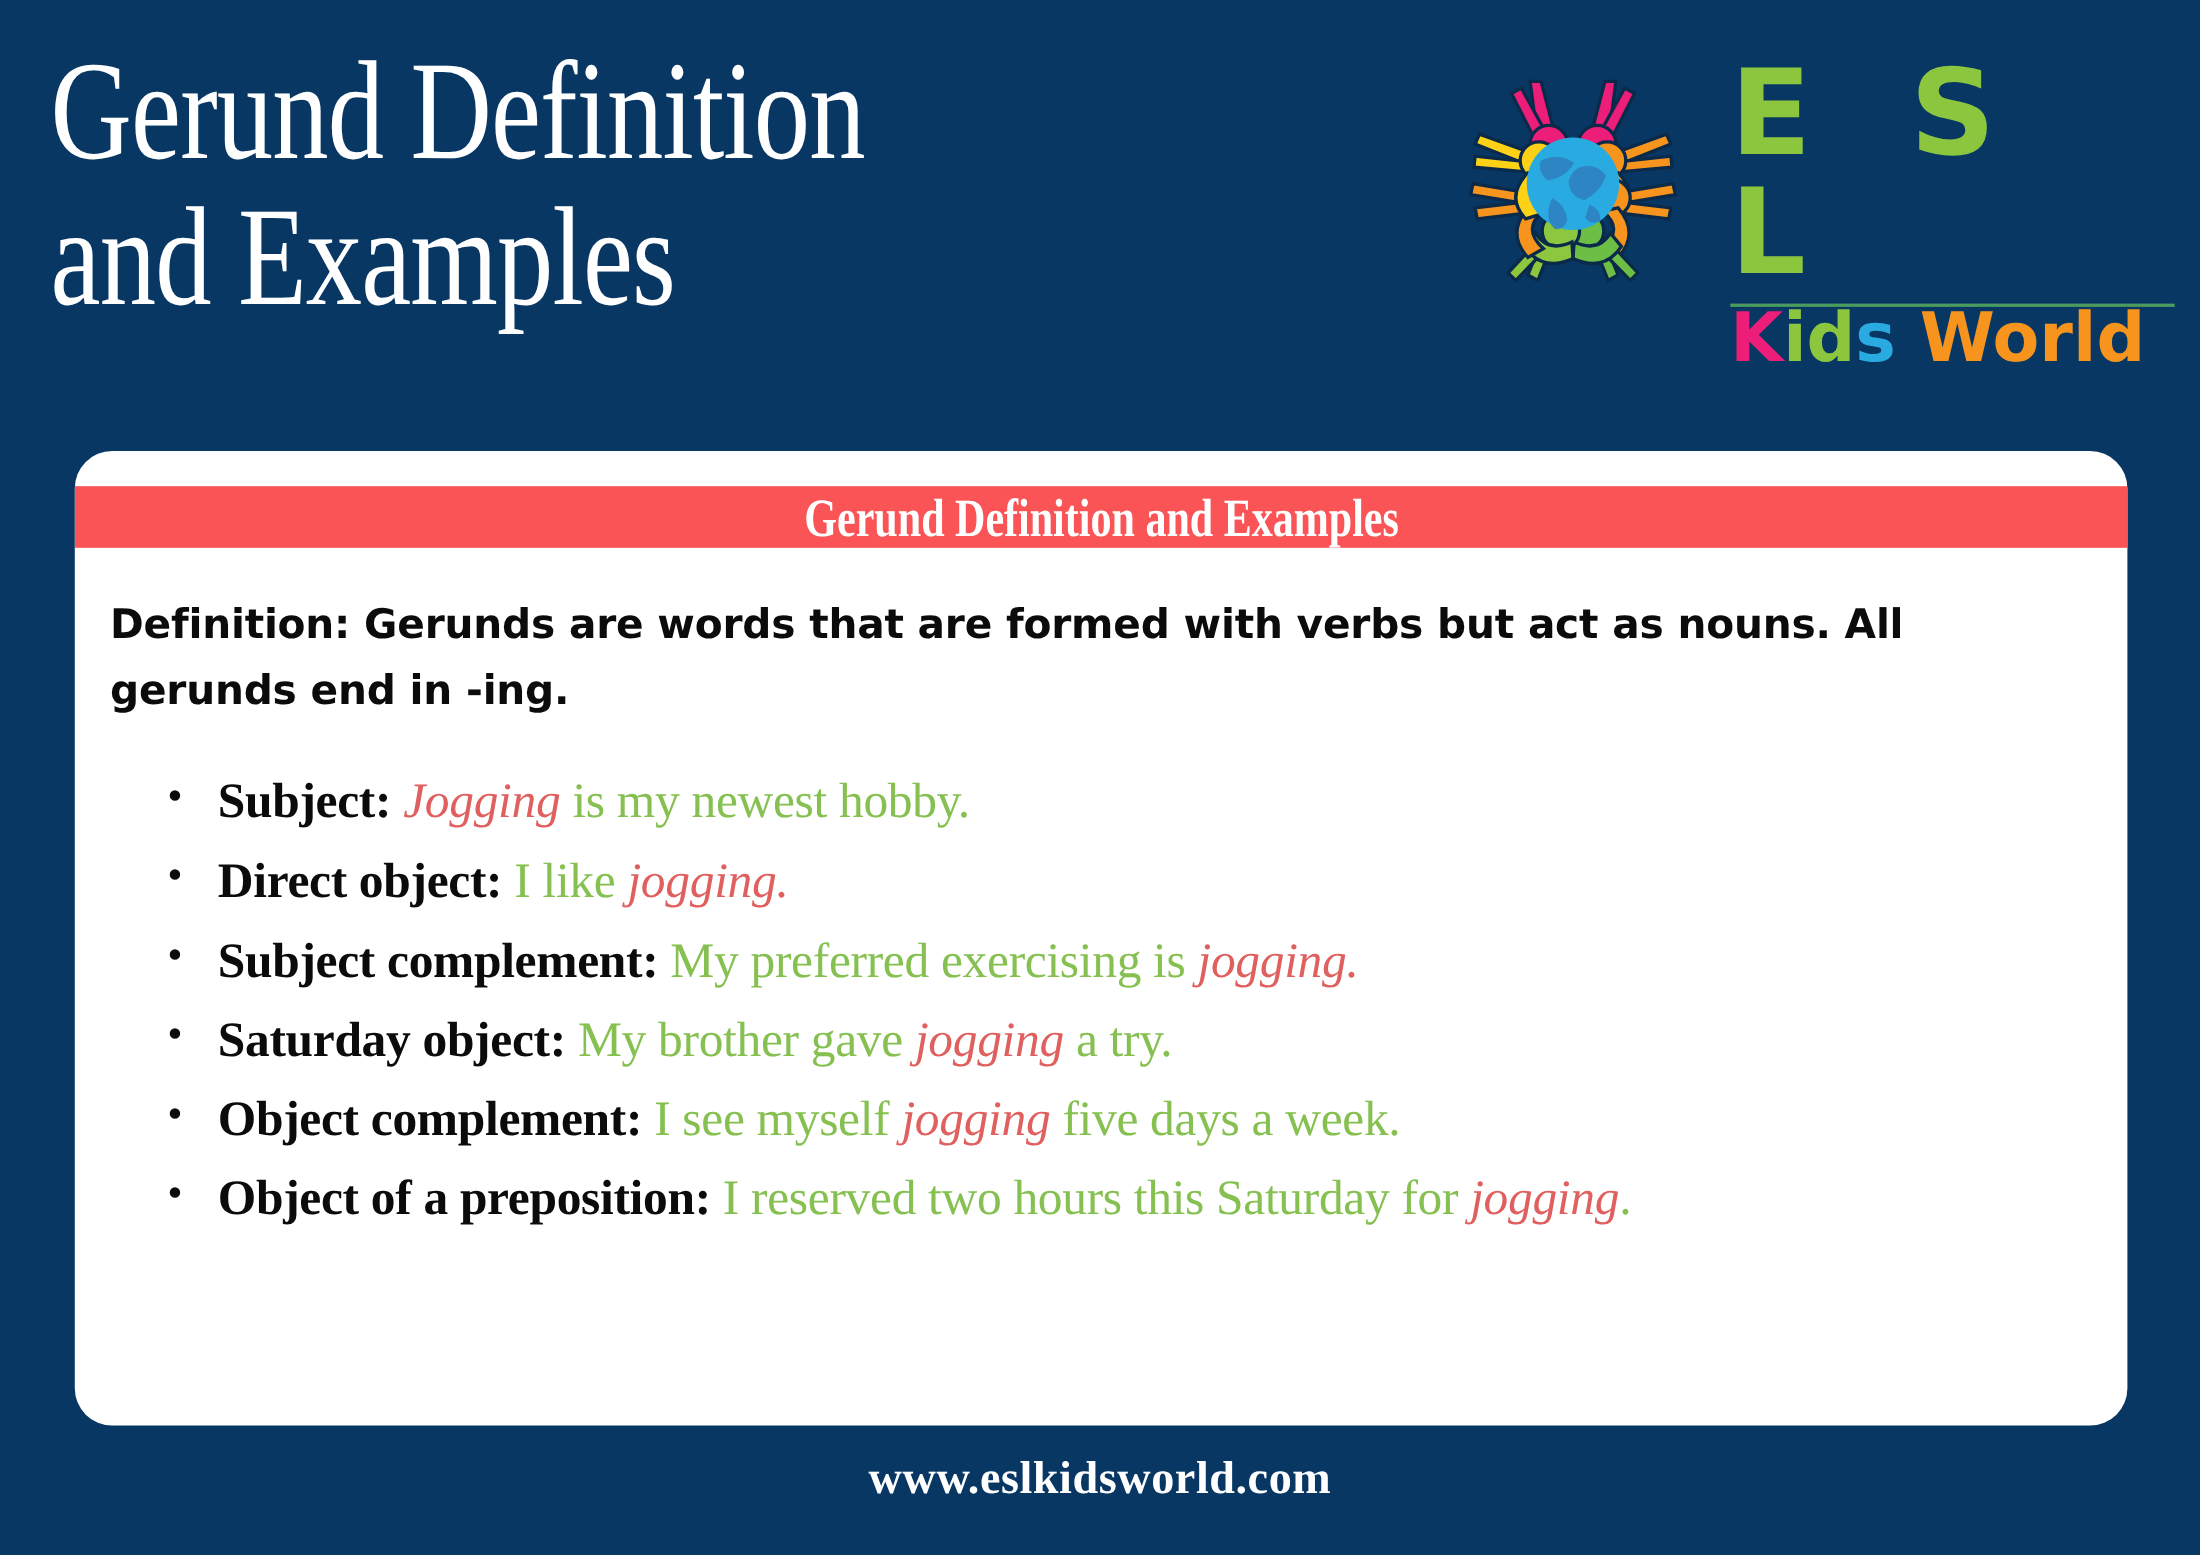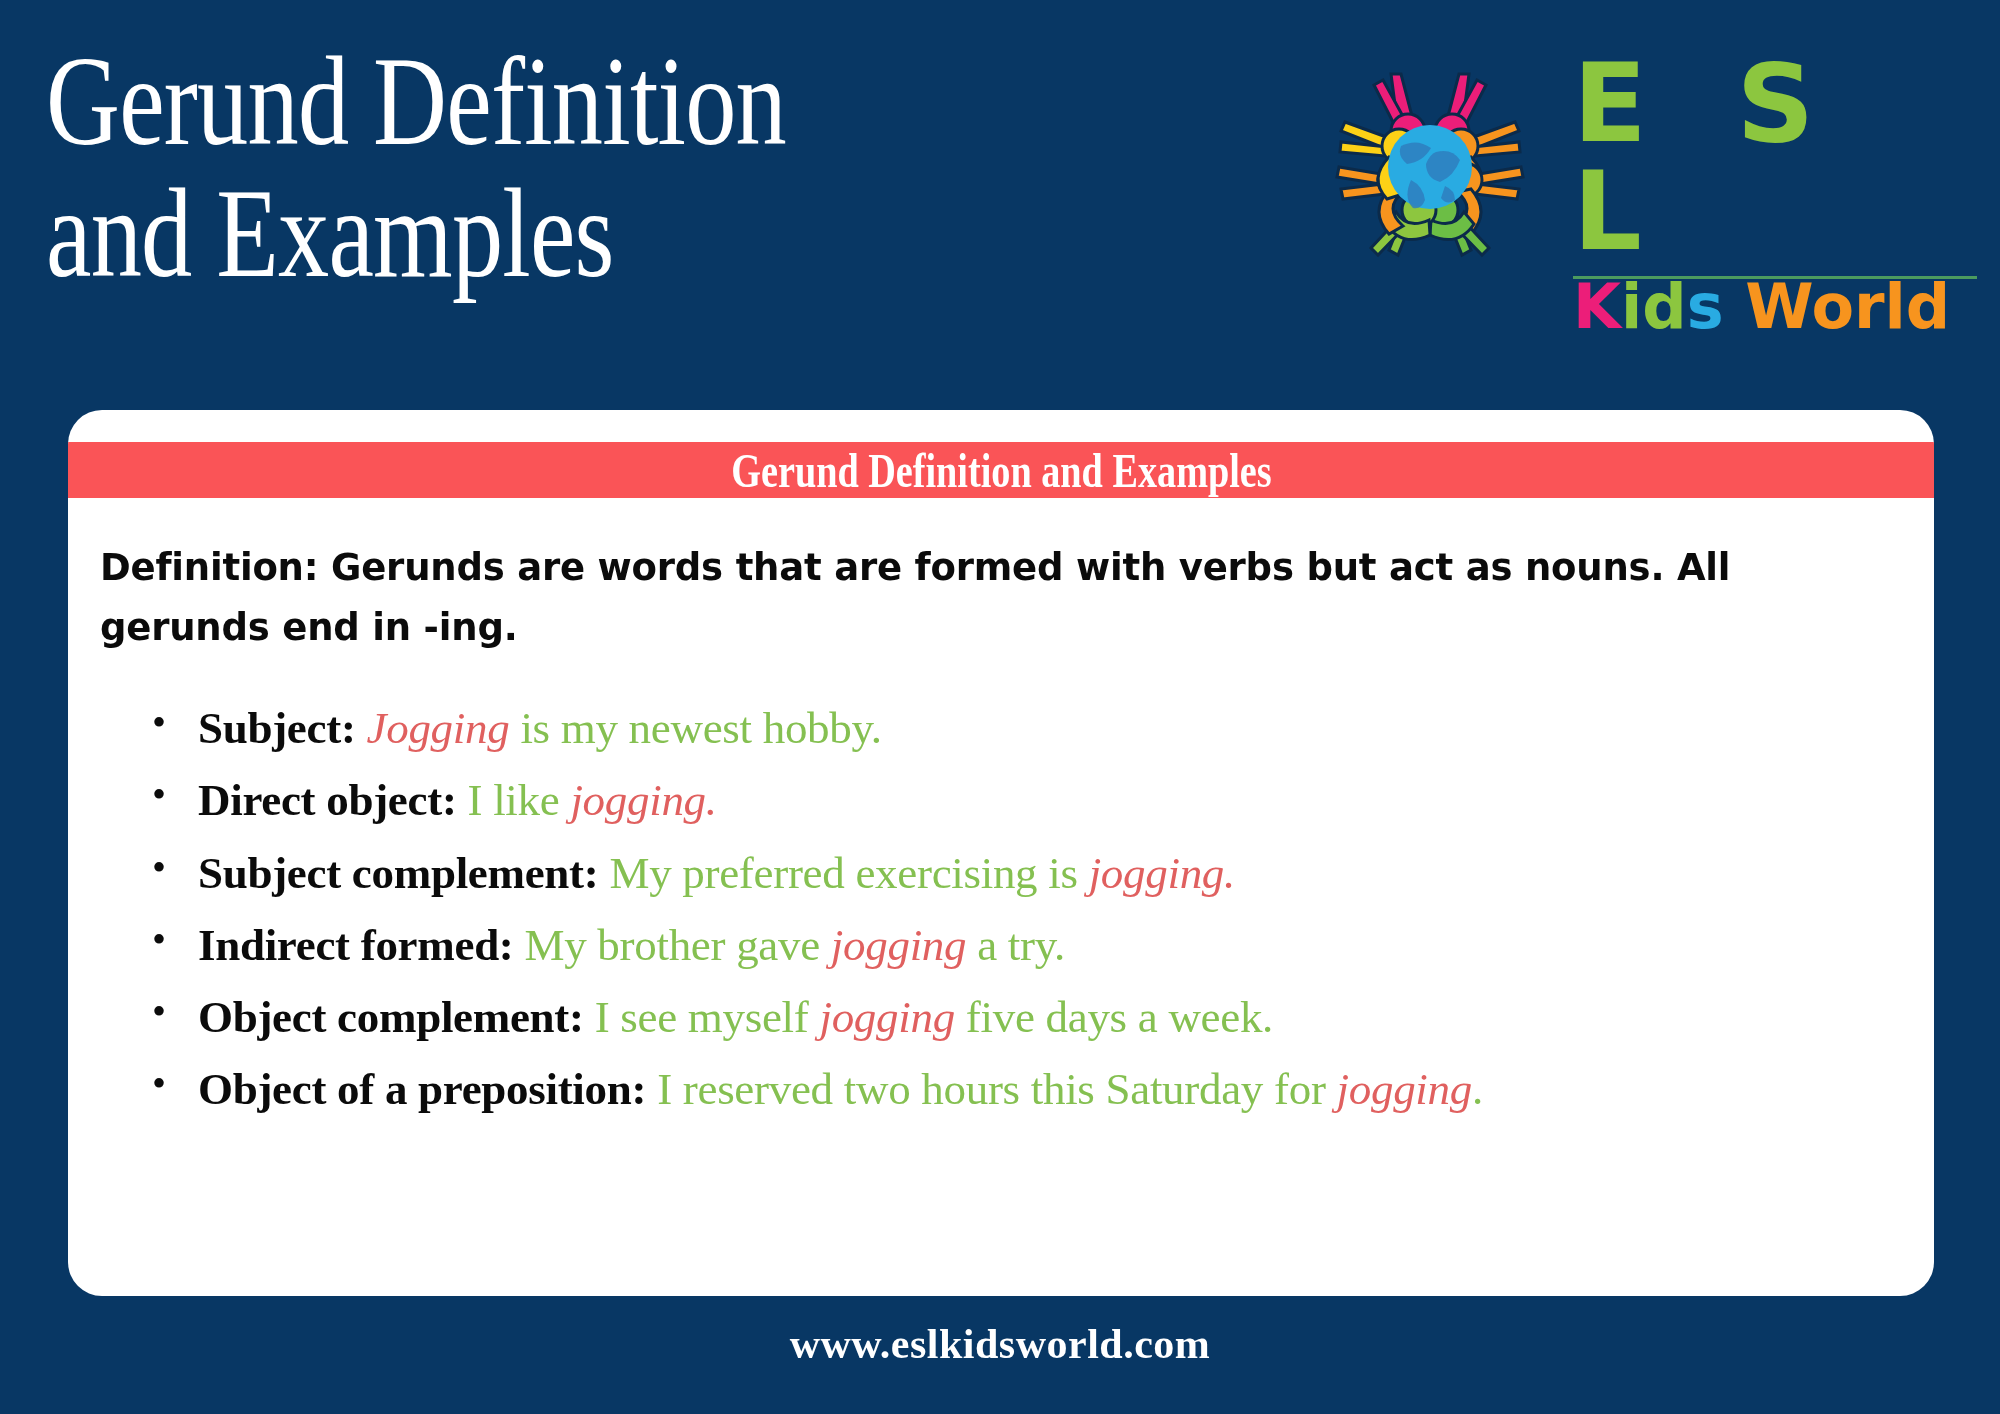--- a/index.html
+++ b/index.html
@@ -292,21 +292,21 @@
   </div>
 
   <div class="card-body">
 
     <div class="definition">Definition: Gerunds are words that are formed with verbs but act as nouns. All gerunds end in -ing.</div>
 
     <ul class="examples" id="examples-list">
         <li class="example-item"><span class="ex-label">Subject:</span> <span class="seg-red">Jogging</span><span class="seg-green"> is my newest hobby.</span></li>
         <li class="example-item"><span class="ex-label">Direct object:</span> <span class="seg-green">I like </span><span class="seg-red">jogging.</span></li>
         <li class="example-item"><span class="ex-label">Subject complement:</span> <span class="seg-green">My preferred exercising is </span><span class="seg-red">jogging.</span></li>
-        <li class="example-item"><span class="ex-label">Indirect formed:</span> <span class="seg-green">My brother gave </span><span class="seg-red">jogging</span><span class="seg-green"> a try.</span></li>
+        <li class="example-item"><span class="ex-label">Saturday object:</span> <span class="seg-green">My brother gave </span><span class="seg-red">jogging</span><span class="seg-green"> a try.</span></li>
         <li class="example-item"><span class="ex-label">Object complement:</span> <span class="seg-green">I see myself </span><span class="seg-red">jogging</span><span class="seg-green"> five days a week.</span></li>
         <li class="example-item"><span class="ex-label">Object of a preposition:</span> <span class="seg-green">I reserved two hours this Saturday for </span><span class="seg-red">jogging</span><span class="seg-green">.</span></li>
       </ul>
 
   </div>
 </div>
 
 <div class="footer">
   <span class="footer-url">www.eslkidsworld.com</span>
 </div>

